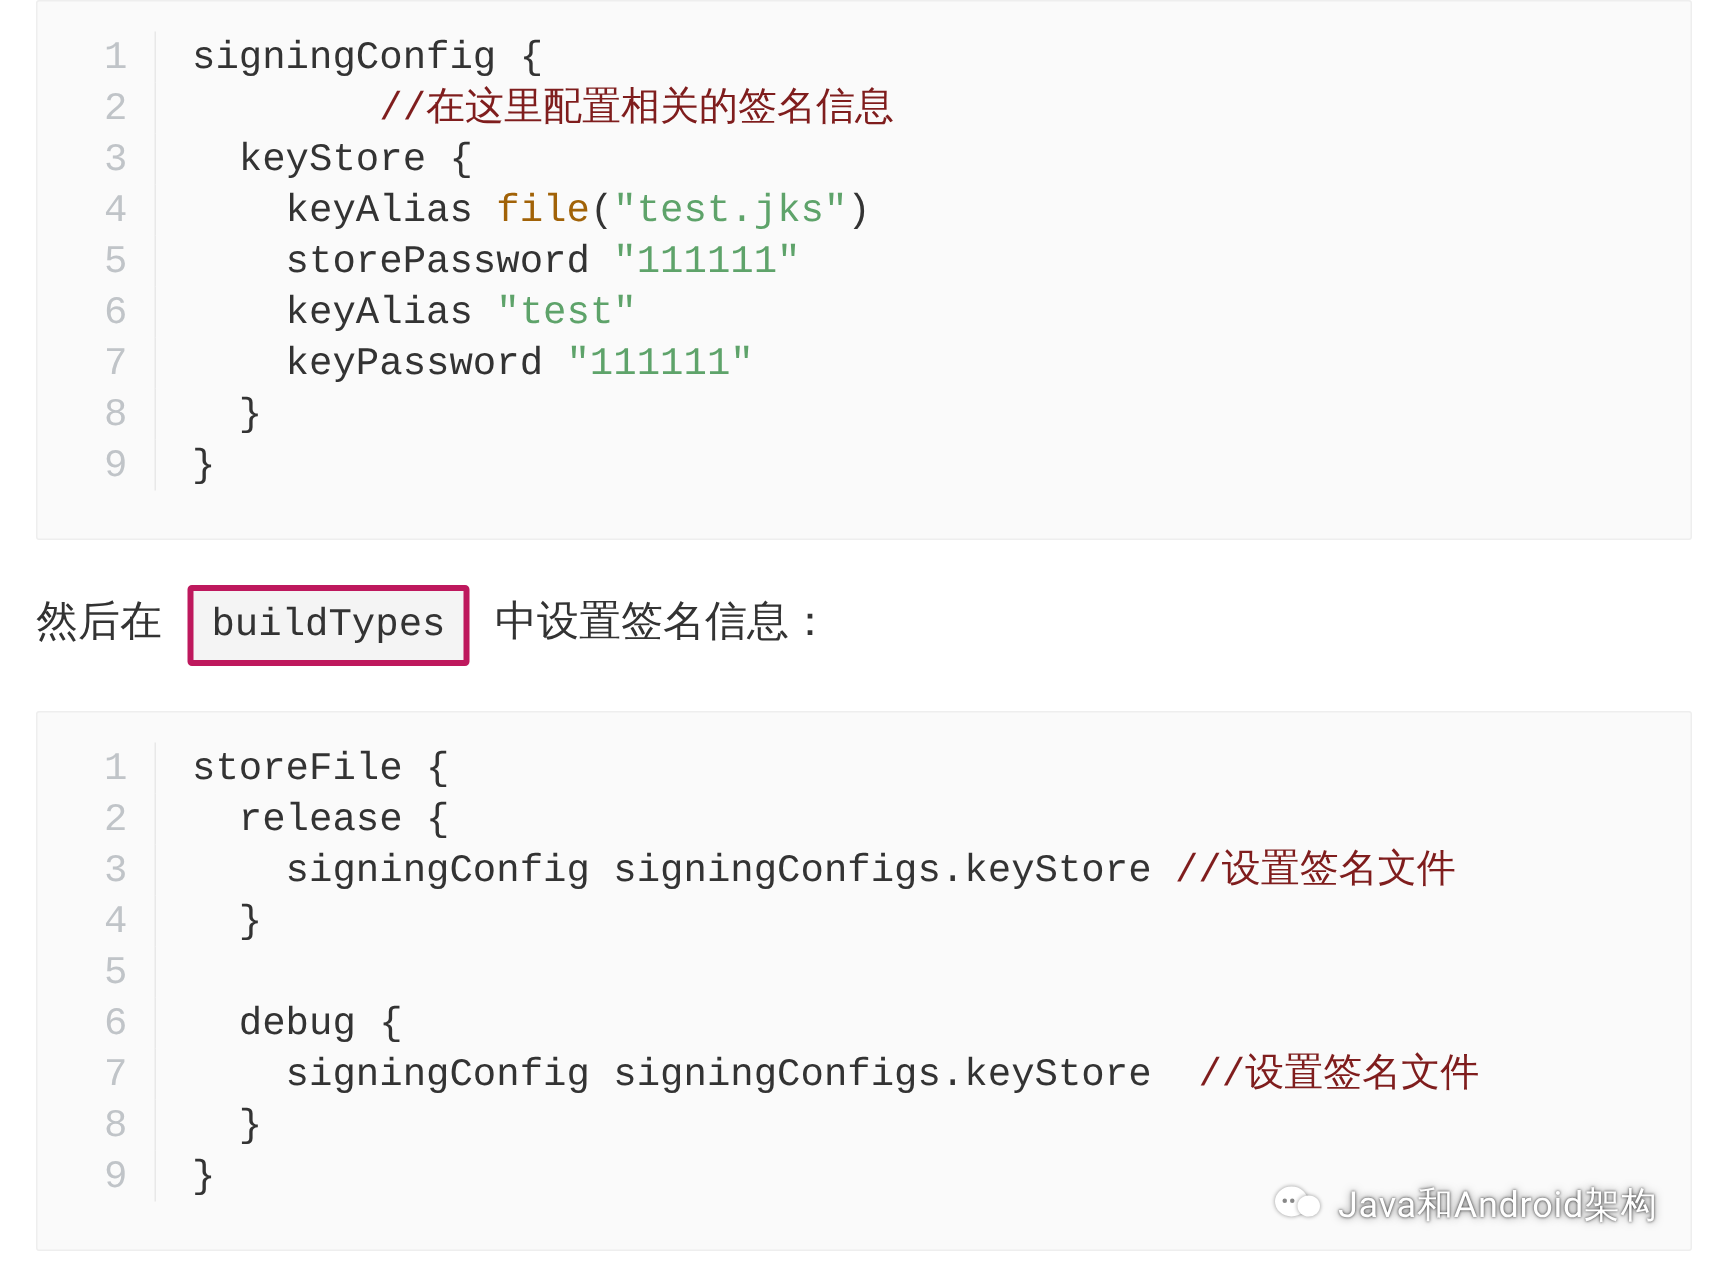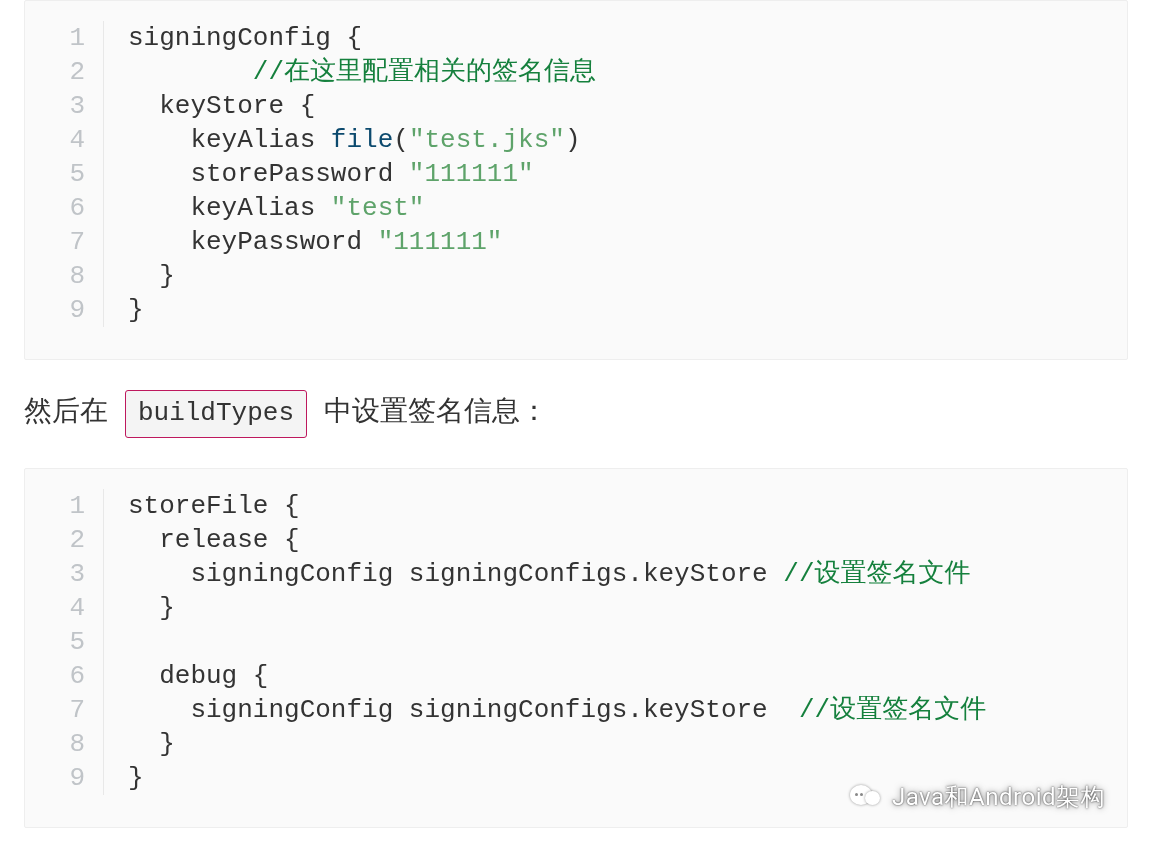--- a/index.html
+++ b/index.html
@@ -34,34 +34,34 @@
     padding-right: 18px;
     border-right: 1px solid #e8e8e8;
     margin-right: 24px;
     flex: 0 0 auto;
     font-weight: 400;
   }
   .code-content {
     flex: 1 1 auto;
   }
   .tok-plain   { color: #333333; }
-  .tok-comment { color: #15803d; }
-  .tok-func    { color: #0c4a6e; }
+  .tok-comment { color: #7f1d1d; }
+  .tok-func    { color: #a16207; }
   .tok-string  { color: #5ea36a; }
 
   .prose {
     margin: 30px 24px 30px 24px;
     font-size: 28px;
     line-height: 40px;
     color: #333;
   }
   .inline-code {
     font-family: "SFMono-Regular", Consolas, "Liberation Mono", Menlo, Courier, monospace;
     background: #f4f4f4;
-    border: 1px solid #be185d;
+    border: 4px solid #be185d;
     padding: 2px 12px 4px 12px;
     border-radius: 3px;
     font-size: 26px;
     color: #333;
     margin: 0 10px;
     display: inline-block;
   }
 
   .watermark {
     position: absolute;

